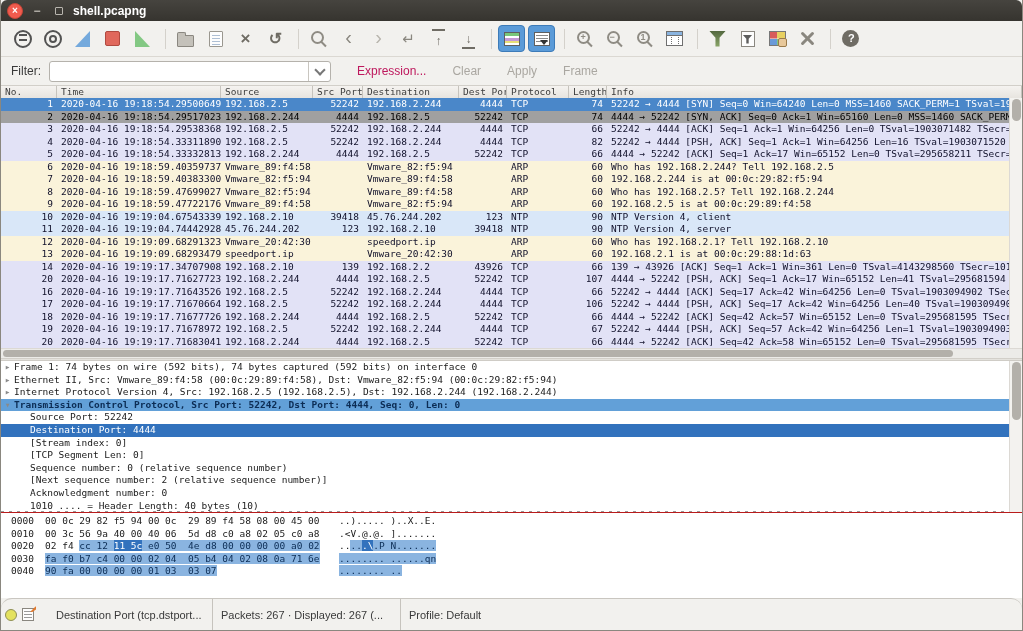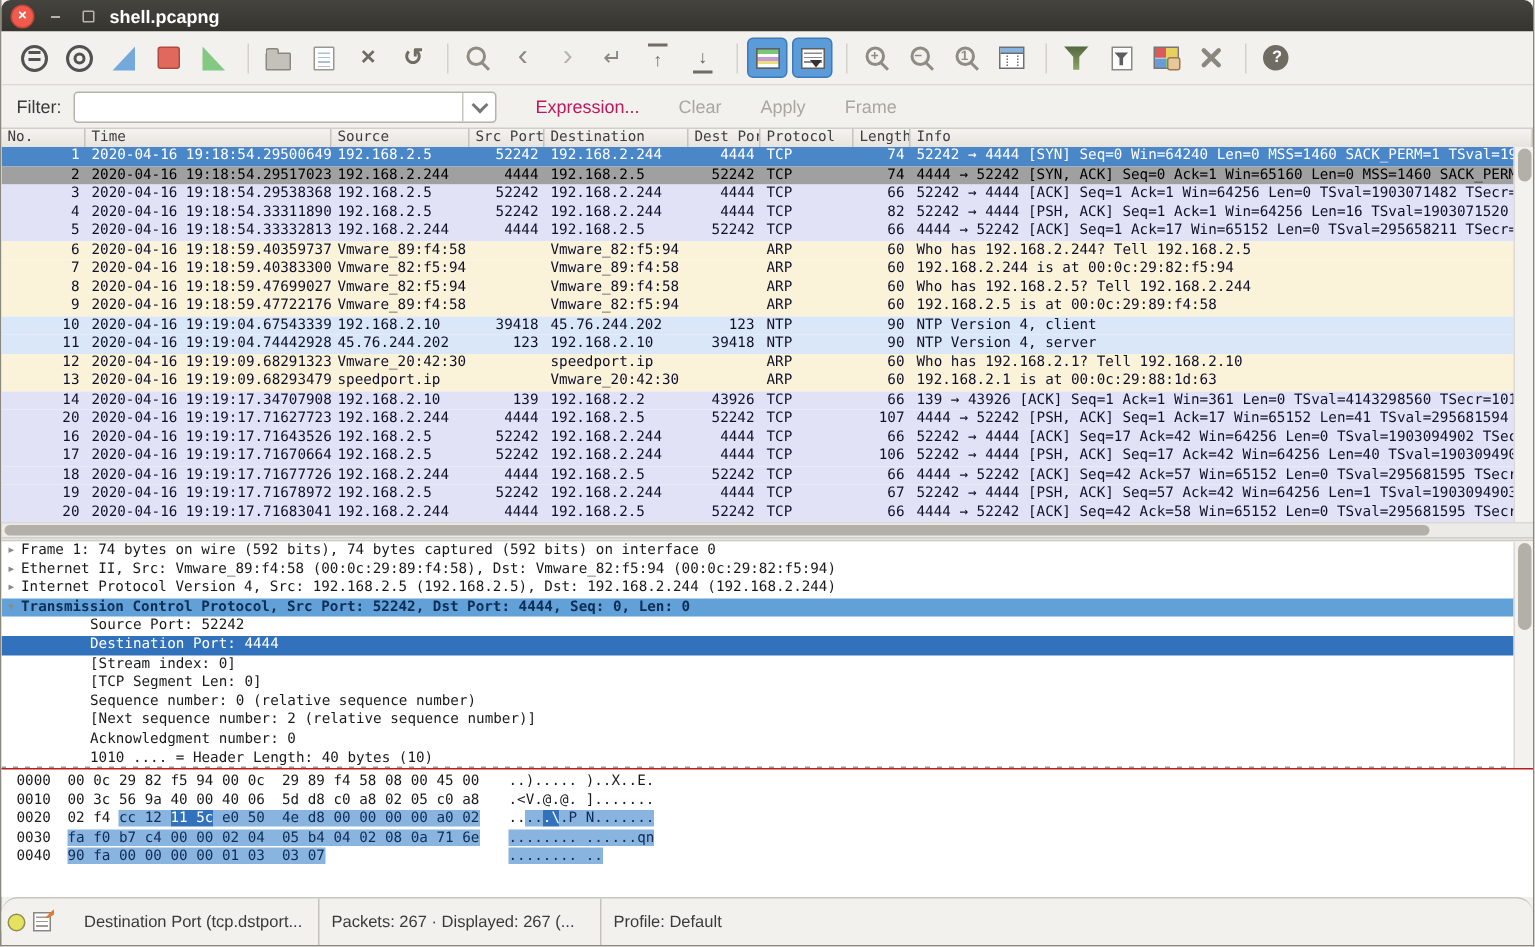--- a/index.html
+++ b/index.html
@@ -95,21 +95,21 @@
   .vscroll { position:absolute; top:0; right:0; width:13px; bottom:0; background:#f3f2ef; border-left:1px solid #dcd9d4; }
   .vthumb { position:absolute; top:1px; left:2px; width:9px; height:22px; background:#b3b0aa; border-radius:5px; }
   .hscroll { height:10px; flex:0 0 10px; background:#ecebe8; border-top:1px solid #dcd9d4; position:relative; }
   .hthumb { position:absolute; top:1px; left:2px; width:93%; height:7px; background:#b3b0aa; border-radius:4px; }
   .splitter { height:3px; flex:0 0 3px; background:#e4e2dd; border-top:1px solid #d2cfc9; border-bottom:1px solid #cfccc6; }
 
   
   .details { height:151px; flex:0 0 151px; background:#fff; overflow:hidden; position:relative; }
   .drow { height:12.6px; font:9.5px "DejaVu Sans Mono", monospace; color:#1a1a1a; white-space:nowrap; line-height:12.6px; cursor:pointer; }
   .drow .exp { display:inline-block; width:13px; color:#8a8a8a; text-align:center; }
-  .drow.child { padding-left:46px; }
+  .drow.child { padding-left:16px; }
   .drow.proto { background:#62a0d8; color:#0c2d55; font-weight:bold; }
   .drow.field { background:#3272bd; color:#ffffff; }
   .drow.cut { background-image:repeating-linear-gradient(90deg,#9a9a9a 0 3px,transparent 3px 8px); background-size:100% 1px; background-position:0 bottom; background-repeat:no-repeat; }
   .dscroll { position:absolute; top:0; right:0; width:13px; bottom:0; background:#f3f2ef; border-left:1px solid #dcd9d4; }
   .dthumb { position:absolute; top:1px; left:2px; width:9px; height:58px; background:#b3b0aa; border-radius:5px; }
 
   
   .hexpane { flex:1 1 auto; background:#fff; overflow:hidden; border-top:1px solid #b91c1c; padding-top:2px; }
   .hrow { position:relative; height:12.5px; font:9.5px "DejaVu Sans Mono", monospace; color:#1a1a1a; line-height:12.5px; padding-left:10px; white-space:pre; cursor:pointer; }
   .hrow .off { display:inline-block; width:34px; }

